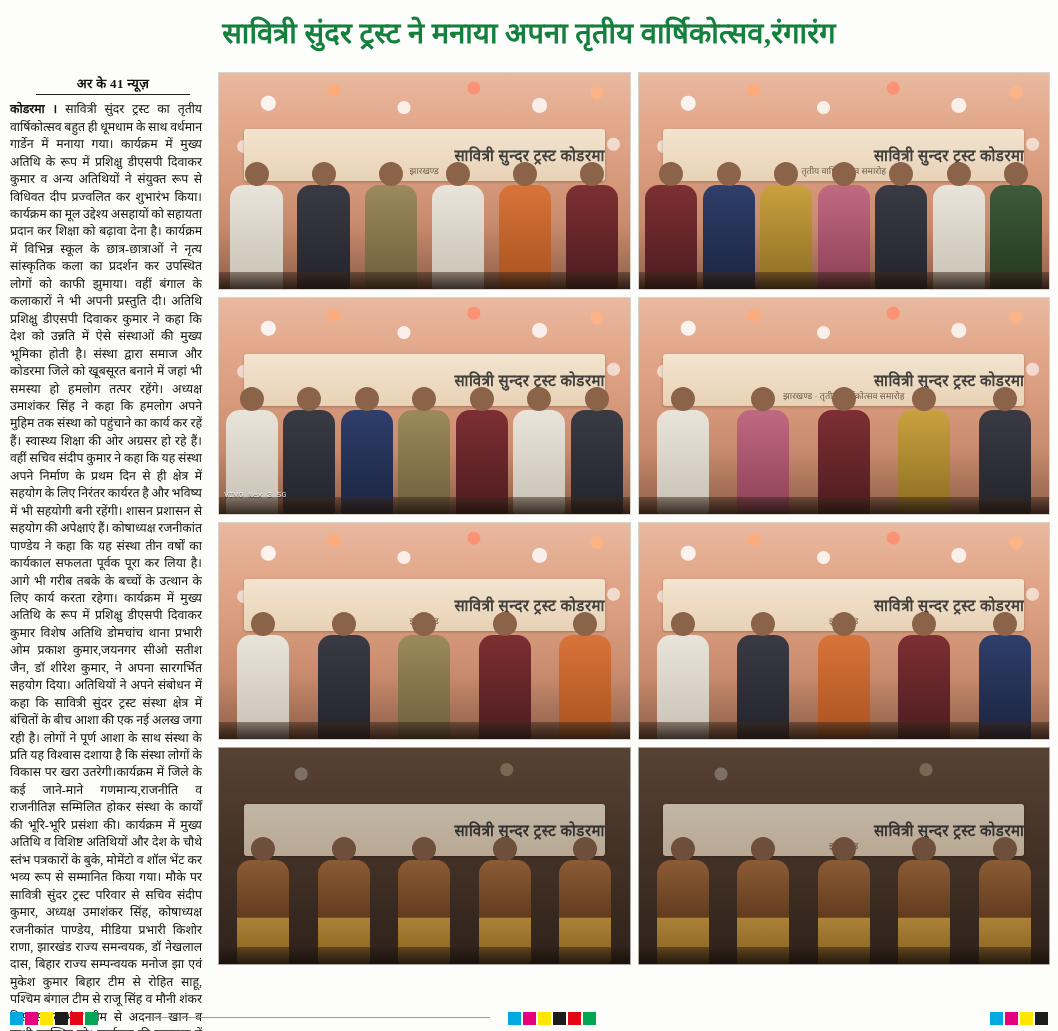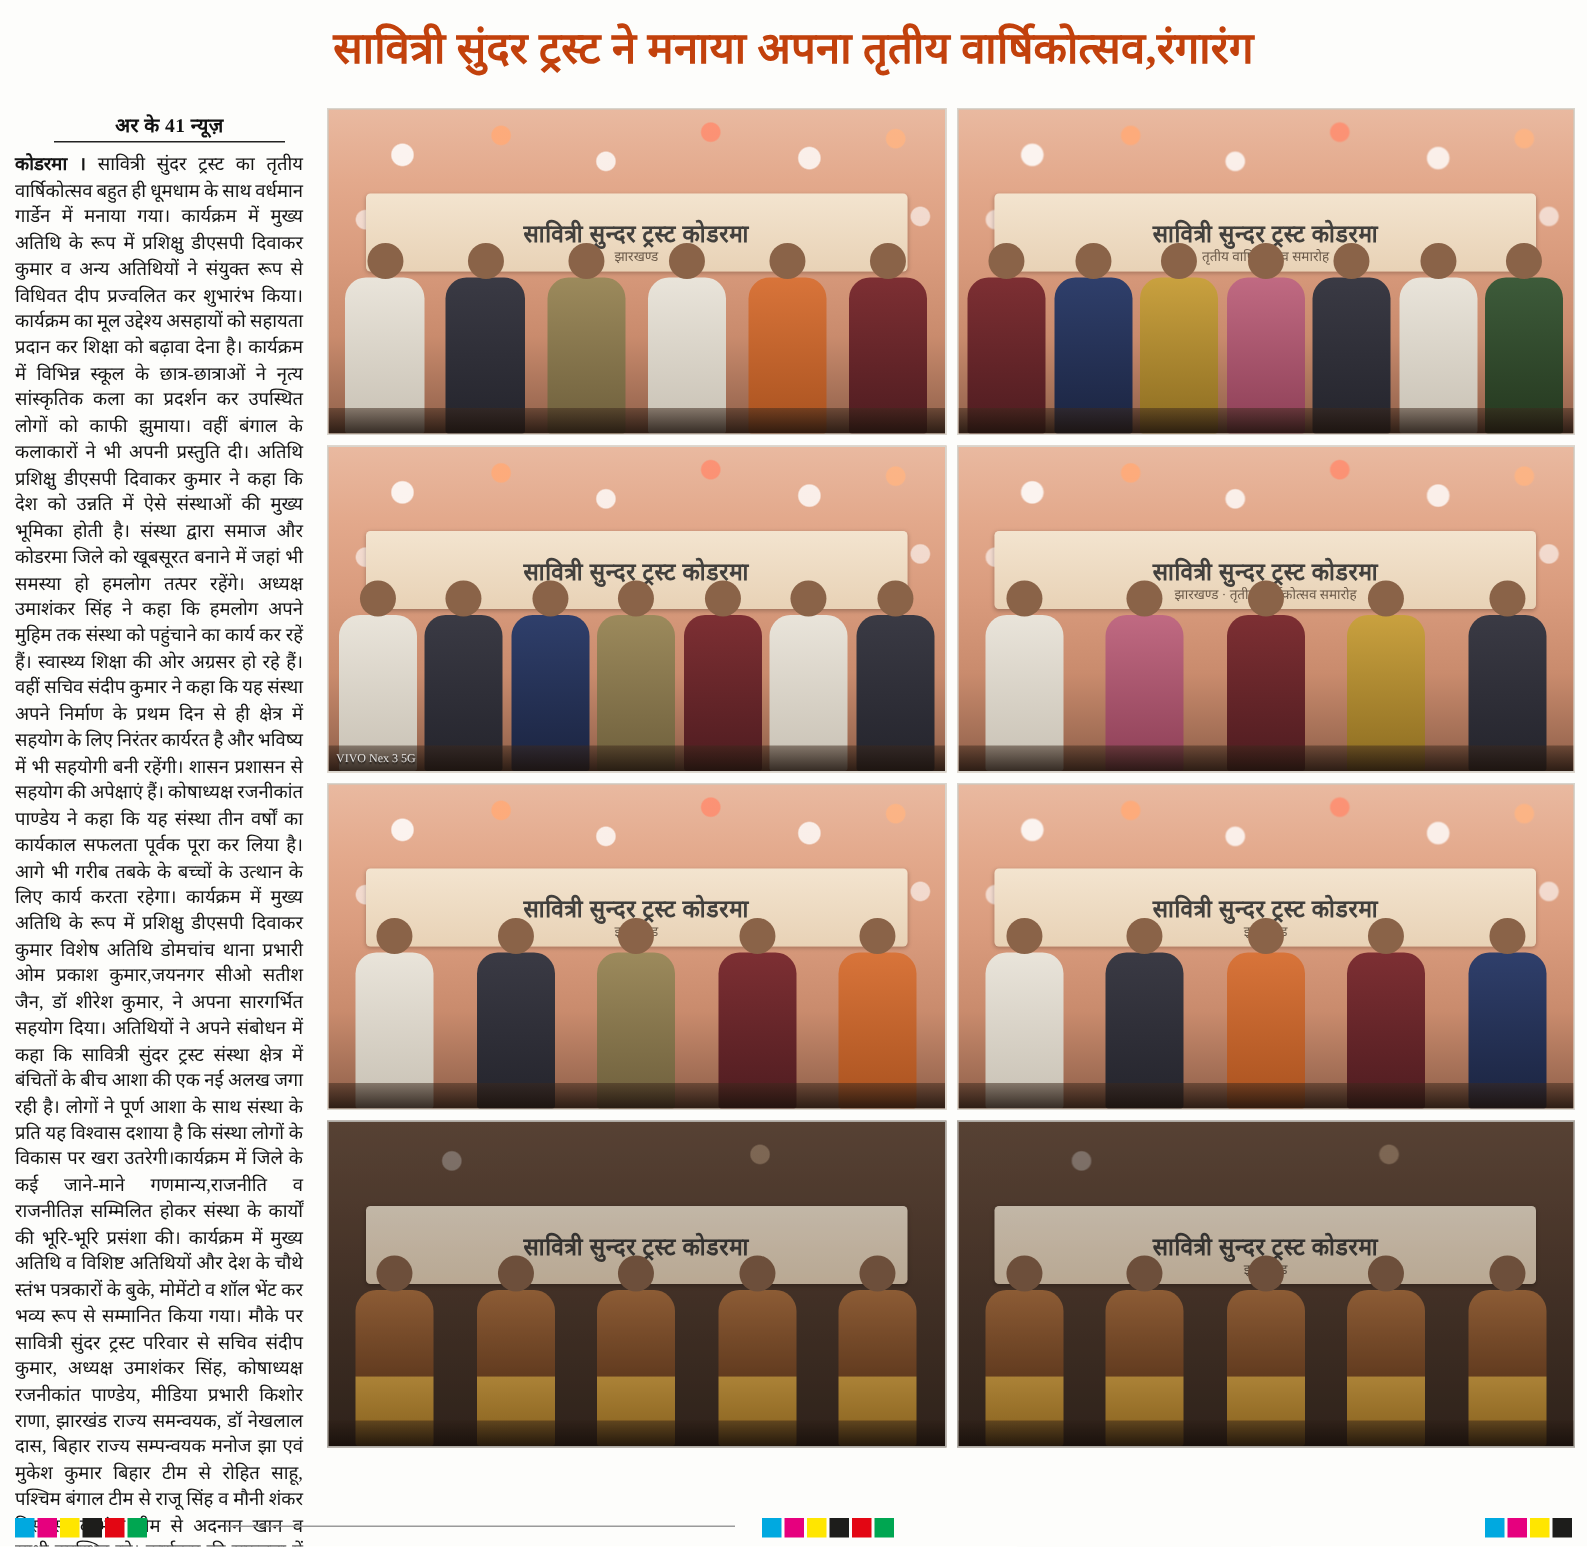--- a/index.html
+++ b/index.html
@@ -26,21 +26,21 @@
   .headline {
     padding: 14px 26px 6px 26px;
     text-align: center;
   }
   .headline-line {
     font-family: "Liberation Serif", serif;
     font-weight: bold;
     font-size: 29px;
     line-height: 1.32;
     letter-spacing: 0.2px;
-    color: #c2410c;
+    color: #15803d;
     white-space: nowrap;
   }
   .rule {
     height: 2px;
     background: #1b1b1b;
     margin: 6px 8px 0 8px;
     opacity: 0.0;
   }
 
   
@@ -115,21 +115,21 @@
     position: absolute;
     left: 6%;
     right: 6%;
     top: 26%;
     height: 24%;
     background: linear-gradient(180deg, #f3e4cf 0%, #e8d2b6 100%);
     border-radius: 3px;
     box-shadow: 0 1px 3px rgba(0,0,0,0.25);
     display: flex;
     align-items: center;
-    justify-content: center;
+    justify-content: flex-end;
     overflow: hidden;
   }
   .banner-text {
     font-family: "Liberation Serif", serif;
     font-weight: bold;
     color: #2b2b2b;
     font-size: 15px;
     white-space: nowrap;
     letter-spacing: 0.5px;
     opacity: 0.88;
@@ -196,24 +196,24 @@
   .night { filter: brightness(0.8) saturate(0.95); }
   .night .backdrop {
     background:
       radial-gradient(circle at 20% 12%, rgba(255,255,255,0.35) 0 6px, transparent 7px),
       radial-gradient(circle at 70% 10%, rgba(255,220,180,0.35) 0 6px, transparent 7px),
       linear-gradient(180deg, #6e5240 0%, #5a4132 40%, #3a2a20 100%);
   }
   .photo-caption {
     position: absolute;
     left: 5px;
-    bottom: 4px;
+    bottom: 15px;
     font-size: 8px;
     color: rgba(255,255,255,0.85);
-    font-family: Liberation Serif, serif;
+    font-family: Liberation Mono, monospace;
     text-shadow: 0 1px 1px rgba(0,0,0,0.7);
   }
   .photo-caption.right { left: auto; right: 5px; }
 
   
   .footer {
     position: absolute;
     left: 0;
     bottom: 0;
     width: 1058px;

